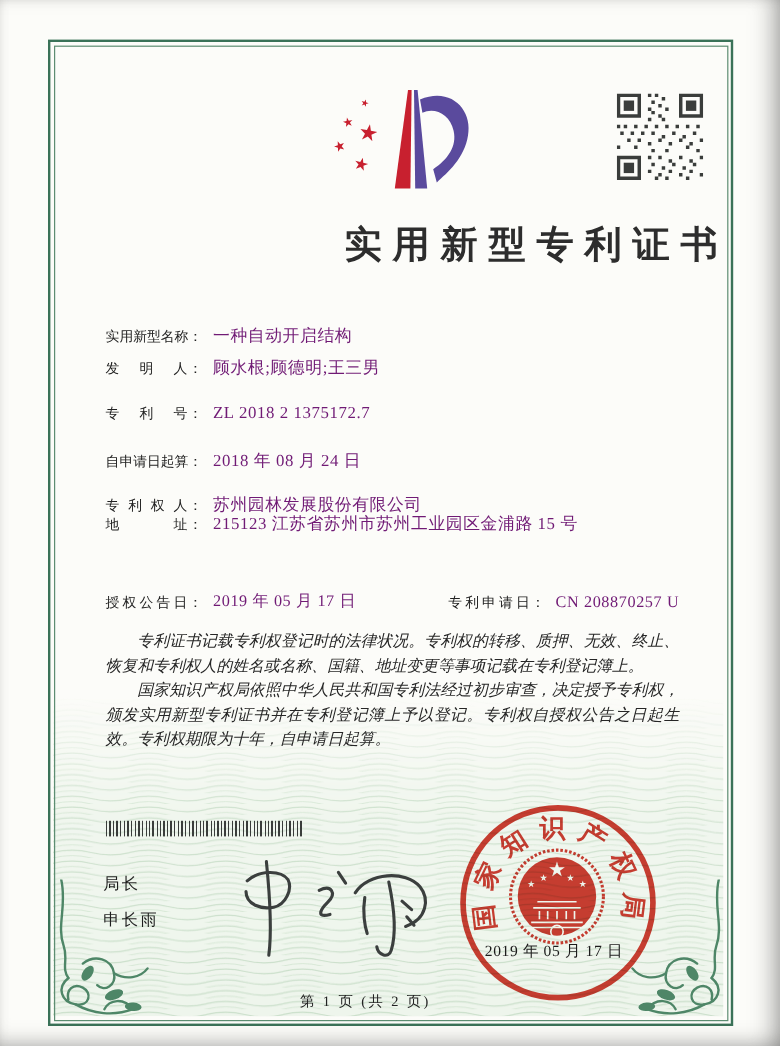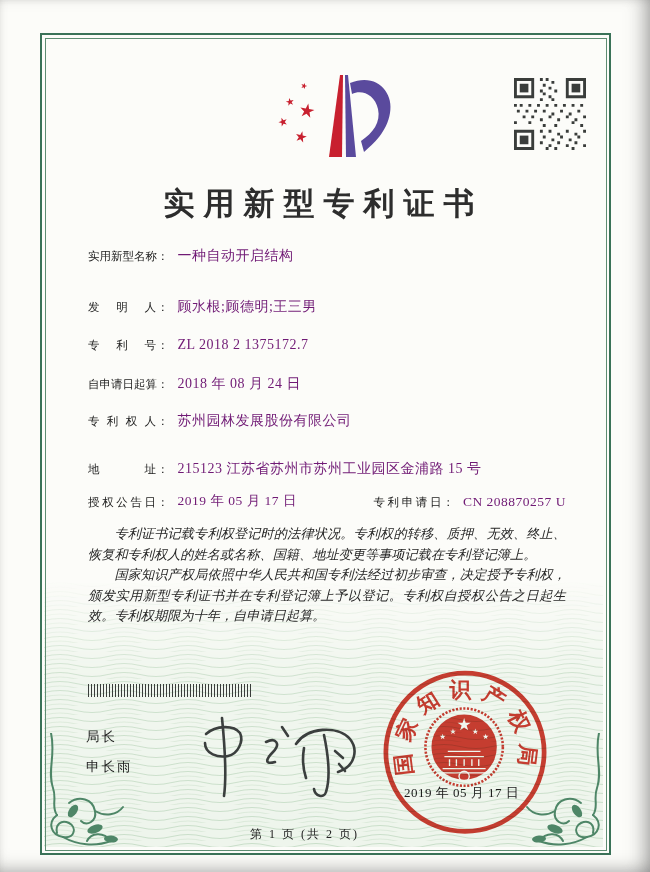--- a/index.html
+++ b/index.html
@@ -17,21 +17,21 @@
     border:2.5px solid #3a7258;z-index:5;pointer-events:none;}
   .frame::before{content:"";position:absolute;inset:2.5px;border:1px solid #5d8d72;}
   
   .pattern{position:absolute;left:44px;top:580px;width:559px;height:267px;z-index:1;}
   
   .cert-no{position:absolute;left:72px;top:81px;font-size:13.5px;letter-spacing:1.5px;color:#2d2d2d;z-index:6;}
   
   .logo{position:absolute;left:274px;top:70px;z-index:6;}
   .qr{position:absolute;left:514px;top:78px;z-index:6;}
   
-  .title{position:absolute;left:40px;top:183px;width:567px;text-align:center;
+  .title{position:absolute;left:40px;top:183px;width:567px;text-align:right;
     font-size:31px;font-weight:600;letter-spacing:9px;color:#2d2d2d;z-index:6;}
   
   .field-row{position:absolute;left:88px;display:flex;align-items:baseline;z-index:6;white-space:nowrap;}
   .f-label{display:inline-block;width:68px;font-size:11.5px;color:#222;
     text-align:justify;text-align-last:justify;}
   .f-colon{font-size:11.5px;color:#222;margin-left:1px;}
   .f-value{font-size:14px;color:#701a75;margin-left:9px;letter-spacing:.5px;}
   .grant-group{display:flex;align-items:flex-end;white-space:nowrap;}
   
   .body-text{position:absolute;left:88px;top:524px;width:478px;z-index:6;
@@ -139,21 +139,21 @@
         M0 15h1v1H0z M5 15h1v1H5z M20 15h1v1h-1z M10 16h1v1h-1z M14 16h1v1h-1z M23 16h1v1h-1z
         M9 18h1v1H9z M12 18h1v1h-1z M18 18h1v1h-1z M15 19h1v1h-1z M21 19h1v1h-1z M24 18h1v1h-1z
         M10 20h1v1h-1z M16 20h1v1h-1z M22 20h1v1h-1z M13 21h1v1h-1z M19 21h1v1h-1z
         M9 22h1v1H9z M15 22h1v1h-1z M21 22h1v1h-1z M12 23h1v1h-1z M18 23h1v1h-1z M24 23h1v1h-1z
         M11 24h1v1h-1z M14 24h1v1h-1z M20 24h1v1h-1z"></path>
     </g>
   </svg>
 
   <div class="title">实用新型专利证书</div>
 
-  <div class="field-row" style="top:247px">
+  <div class="field-row" style="top:271px">
     <span class="f-label">实用新型名称</span>
       <span class="f-colon">：</span>
     <span class="f-value">一种自动开启结构</span>
   </div>
   <div class="field-row" style="top:298px">
     <span class="f-label">发明人</span>
       <span class="f-colon">：</span>
     <span class="f-value">顾水根;顾德明;王三男</span>
   </div>
   <div class="field-row" style="top:337px">
@@ -164,21 +164,21 @@
   <div class="field-row" style="top:375px">
     <span class="f-label">自申请日起算</span>
       <span class="f-colon">：</span>
     <span class="f-value">2018 年 08 月 24 日</span>
   </div>
   <div class="field-row" style="top:412px">
     <span class="f-label">专利权人</span>
       <span class="f-colon">：</span>
     <span class="f-value">苏州园林发展股份有限公司</span>
   </div>
-  <div class="field-row" style="top:460px">
+  <div class="field-row" style="top:428px">
     <span class="f-label">地址</span>
       <span class="f-colon">：</span>
     <span class="f-value">215123 江苏省苏州市苏州工业园区金浦路 15 号</span>
   </div>
 
   <div class="field-row" style="top:492px;width:478px;justify-content:space-between">
     <span class="grant-group">
       <span class="f-label">授权公告日</span>
         <span class="f-colon">：</span>
       <span class="f-value" style="font-size:13.5px">2019 年 05 月 17 日</span>

